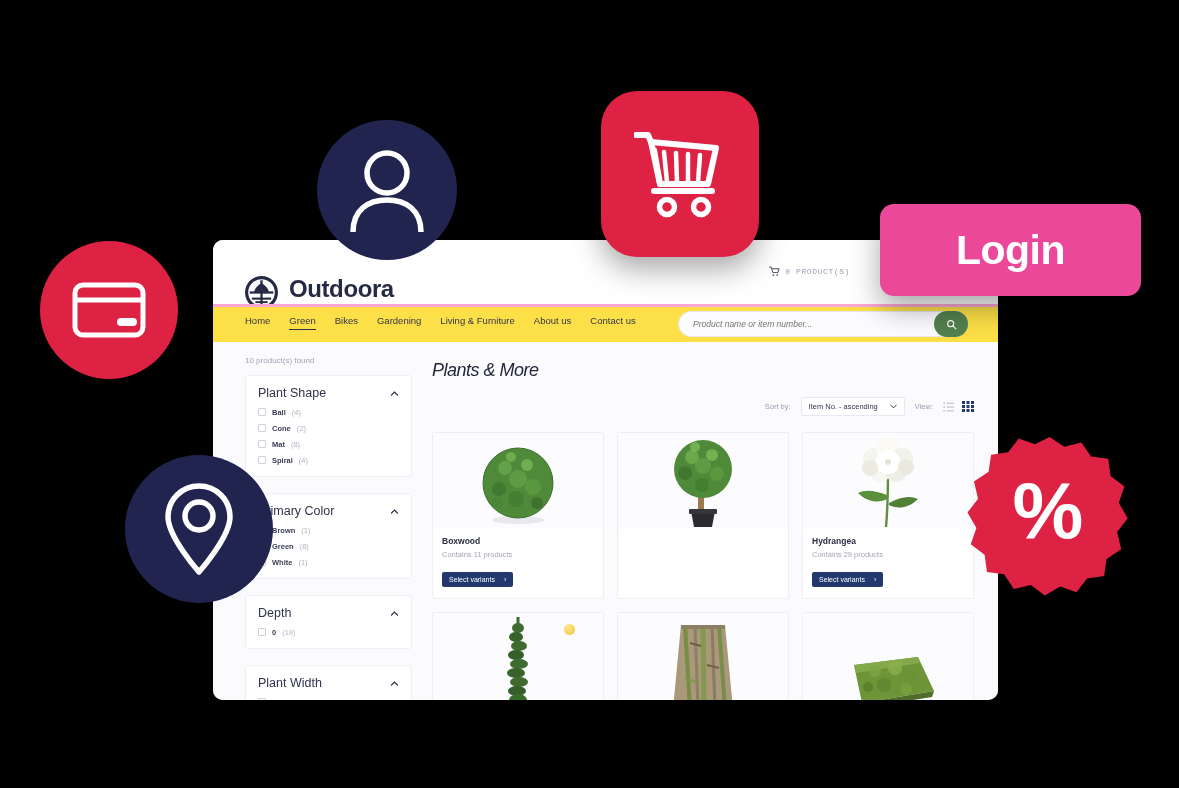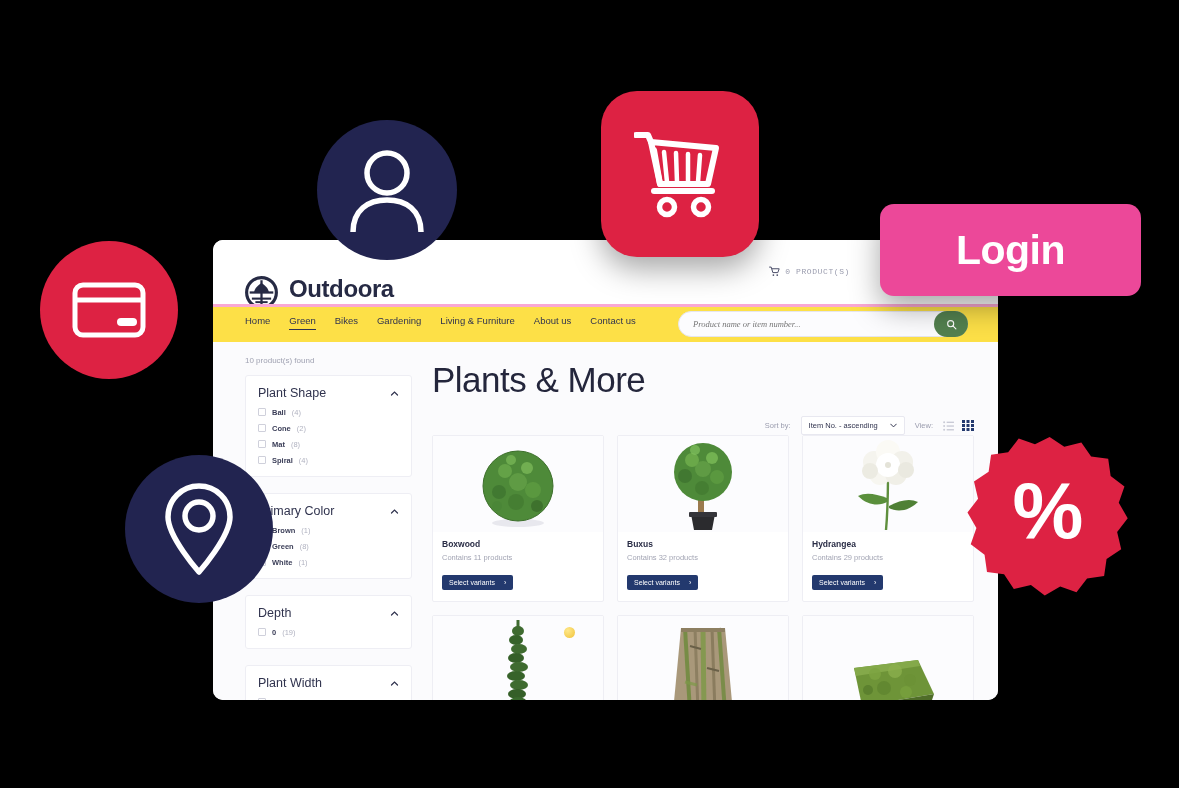--- a/index.html
+++ b/index.html
@@ -62,21 +62,21 @@
     position: absolute; right: 30px; top: 4px;
     width: 290px; height: 26px;
     display: flex; align-items: center;
   }
   .search-input {
     width: 100%; height: 26px;
     border: 1px solid #e6e6ee; border-radius: 13px;
     background: #fcfcfe;
     padding: 0 44px 0 14px;
     font-size: 8.5px; font-style: italic; color: #9a9cae;
-    font-family: Liberation Serif, serif;
+    font-family: Liberation Sans, sans-serif;
     outline: none;
   }
   .search-btn {
     position: absolute; right: 0; top: 0;
     width: 34px; height: 26px; border: none; border-radius: 13px;
     background: #53814f; cursor: pointer;
     display: flex; align-items: center; justify-content: center;
   }
   .search-btn svg { width: 11px; height: 11px; }
 
@@ -109,26 +109,26 @@
   .cbox {
     width: 8px; height: 8px; border: 1px solid #cfd0db;
     border-radius: 1px; background: #fff; flex: none;
   }
   .opt-label { font-size: 7.5px; color: #3a3d57; font-weight: 700; }
   .opt-count { font-size: 7.5px; color: #b0b2c0; }
 
   
   .main { flex: 1; padding: 18px 24px 0 16px; }
   .page-title {
-    font-size: 35px; font-weight: 400; color: #24263c;
-    letter-spacing: -0.5px; margin-bottom: 16px;
+    font-size: 18px; font-weight: 400; color: #24263c;
+    letter-spacing: -0.5px; margin-bottom: 16px; font-style: italic;
   }
   .toolbar {
     display: flex; justify-content: flex-end; align-items: center;
-    gap: 10px; margin-bottom: 0;
+    gap: 10px; margin-bottom: 16px;
   }
   .tb-label { font-size: 7.5px; color: #9a9cae; }
   .sort-select {
     display: flex; align-items: center; gap: 12px;
     border: 1px solid #e8e8f0; border-radius: 2px;
     background: #fff; padding: 4px 7px;
     font-size: 7.5px; color: #30334e; cursor: pointer;
   }
   .caret { width: 7px; height: 5px; }
   .view-icons { display: flex; align-items: center; gap: 8px; }
@@ -415,28 +415,20 @@
                 <circle cx="38" cy="36" r="29" fill="#4e8a39"></circle>
                 <circle cx="27" cy="24" r="7" fill="#70ad4c" opacity="0.85"></circle>
                 <circle cx="47" cy="22" r="6" fill="#7cbb58" opacity="0.8"></circle>
                 <circle cx="20" cy="40" r="7" fill="#3f7430" opacity="0.85"></circle>
                 <circle cx="52" cy="41" r="7" fill="#5d9a41" opacity="0.85"></circle>
                 <circle cx="37" cy="52" r="7" fill="#447a31" opacity="0.8"></circle>
                 <circle cx="38" cy="33" r="8" fill="#66a349" opacity="0.7"></circle>
                 <circle cx="30" cy="14" r="5" fill="#82c25e" opacity="0.7"></circle>
               </svg>
             </div>
-            <div class="card-body">
-              <div class="card-name">Buxus</div>
-              <div class="card-sub">Contains 32 products</div>
-              <button class="variant-btn">
-                <span>Select variants</span>
-                <span class="arr">›</span>
-              </button>
-            </div>
           </div>
 
           <div class="card">
             <div class="card-img">
               <svg width="80" height="96" viewBox="0 0 80 96">
                 <path d="M40 36 C40 56 40 72 38 94" fill="none" stroke="#5f8f3e" stroke-width="2.4"></path>
                 <path d="M39 62 C28 58 18 56 10 60 C20 70 32 70 39 66 Z" fill="#5a8f3c"></path>
                 <path d="M41 70 C52 64 62 62 70 66 C60 76 48 76 41 72 Z" fill="#4f8035"></path>
                 <circle cx="26" cy="26" r="11" fill="#f5f4ee"></circle>
                 <circle cx="40" cy="16" r="12" fill="#fbfaf5"></circle>

